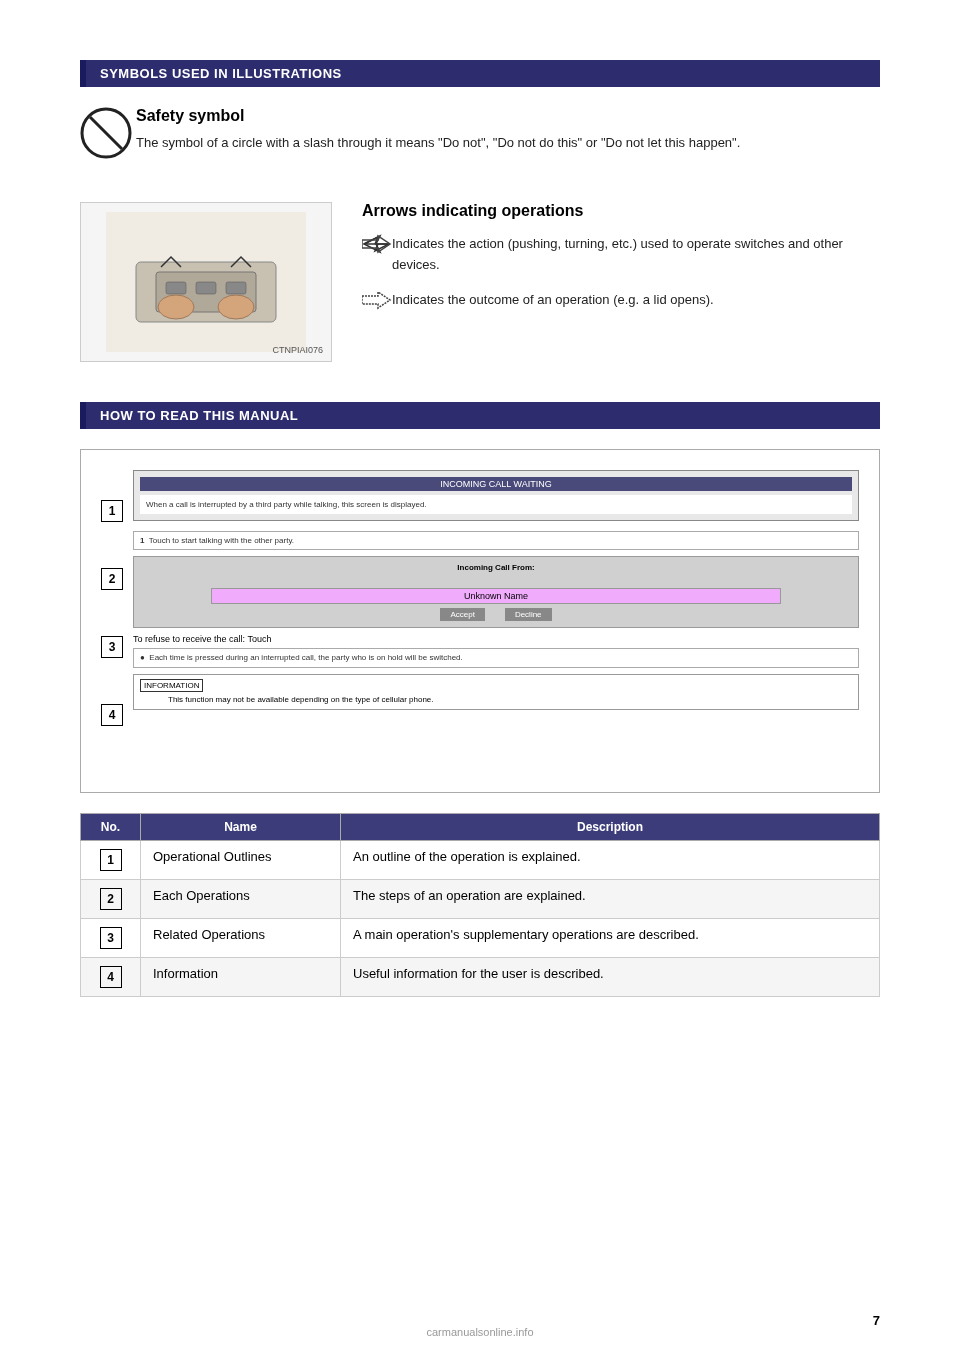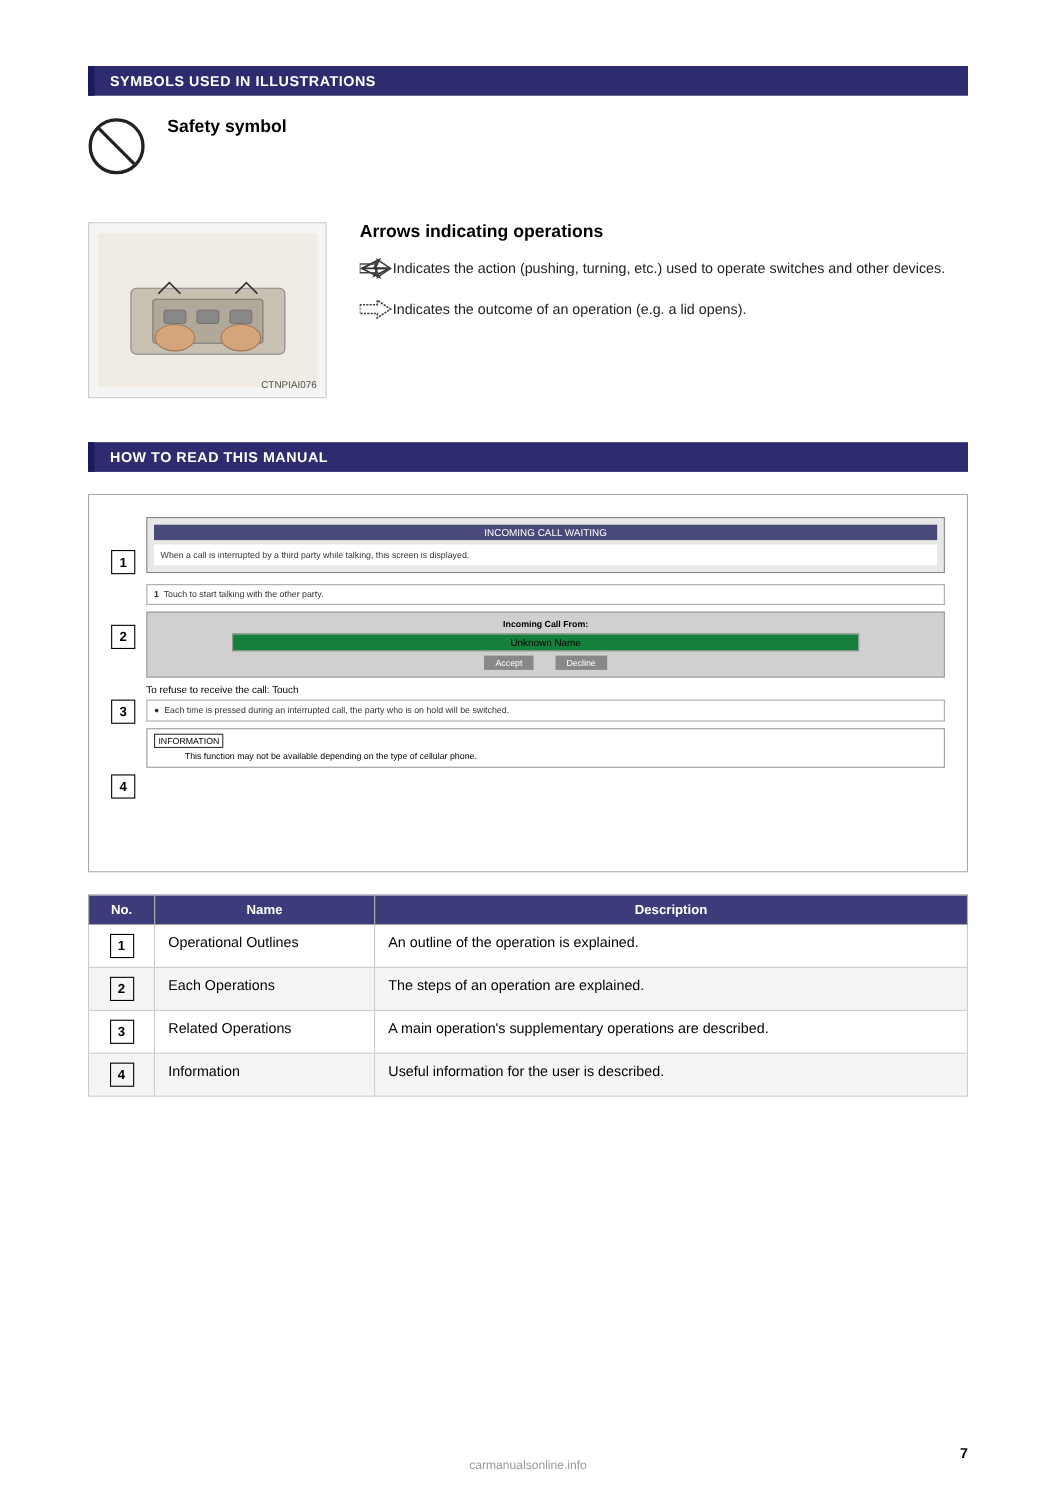--- a/index.html
+++ b/index.html
@@ -33,21 +33,21 @@
     }
 
     
     .safety-section {
       margin-bottom: 40px;
     }
 
     .safety-content {
       display: flex;
       align-items: flex-start;
-      gap: 20px;
+      gap: 4px;
       margin-top: 10px;
     }
 
     .no-symbol {
       width: 52px;
       height: 52px;
       flex-shrink: 0;
     }
 
     .safety-text h2 {
@@ -63,21 +63,21 @@
     }
 
     
     .arrows-section {
       display: flex;
       gap: 30px;
       margin-bottom: 40px;
     }
 
     .arrows-image-box {
-      width: 217px;
+      width: 252px;
       height: 160px;
       flex-shrink: 0;
       border: 1px solid #ccc;
       background: #f5f5f5;
       display: flex;
       align-items: center;
       justify-content: center;
       position: relative;
       overflow: hidden;
     }
@@ -297,20 +297,21 @@
 
       <div>
         <svg class="no-symbol" viewBox="0 0 52 52" xmlns="http://www.w3.org/2000/svg">
           <circle cx="26" cy="26" r="24" fill="none" stroke="#222" stroke-width="3"></circle>
           <line x1="10" y1="10" x2="42" y2="42" stroke="#222" stroke-width="3"></line>
         </svg>
       </div>
 
       <div class="safety-text">
         <h2>Safety symbol</h2>
+        <p>The symbol of a circle with a slash through it means "Do not", "Do not do this" or "Do not let this happen".</p>
       </div>
     </div>
   </div>
 
   <div class="arrows-section">
 
     <div class="arrows-image-box">
       <svg class="car-image-svg" viewBox="0 0 200 140" xmlns="http://www.w3.org/2000/svg">
 
         <rect width="200" height="140" fill="#f0ece4"></rect>
@@ -380,22 +381,22 @@
               <span>When a call is interrupted by a third party while talking, this screen is displayed.</span>
             </div>
           </div>
 
           <div class="screen-sub">
             <span style="font-weight:bold;">1</span>&nbsp;
             <span>Touch    to start talking with the other party.</span>
           </div>
 
           <div class="screen-call-box">
-            <div style="font-size:8px; font-weight:bold; margin-bottom:4px;">Incoming Call From:</div>
-            <div style="font-size:9px; background:#15803d; padding:2px 20px; margin: 2px auto; width:80%; border:1px solid #999;">Unknown Name</div>
+            <div style="font-size:8px; font-weight:bold; margin-bottom:16px;">Incoming Call From:</div>
+            <div style="font-size:9px; background:#f0abfc; padding:2px 20px; margin: 2px auto; width:80%; border:1px solid #999;">Unknown Name</div>
             <div style="font-size:8px; margin-top:4px; display:flex; justify-content:center; gap:20px;">
               <div style="background:#888; color:#fff; padding:2px 10px; font-size:8px;">Accept</div>
               <div style="background:#888; color:#fff; padding:2px 10px; font-size:8px;">Decline</div>
             </div>
           </div>
 
           <div style="font-size:9px; margin-top:6px; margin-bottom:4px;">To refuse to receive the call: Touch</div>
 
           <div class="screen-sub">
             <span style="color:#333; font-size:8px;">●</span>&nbsp;

